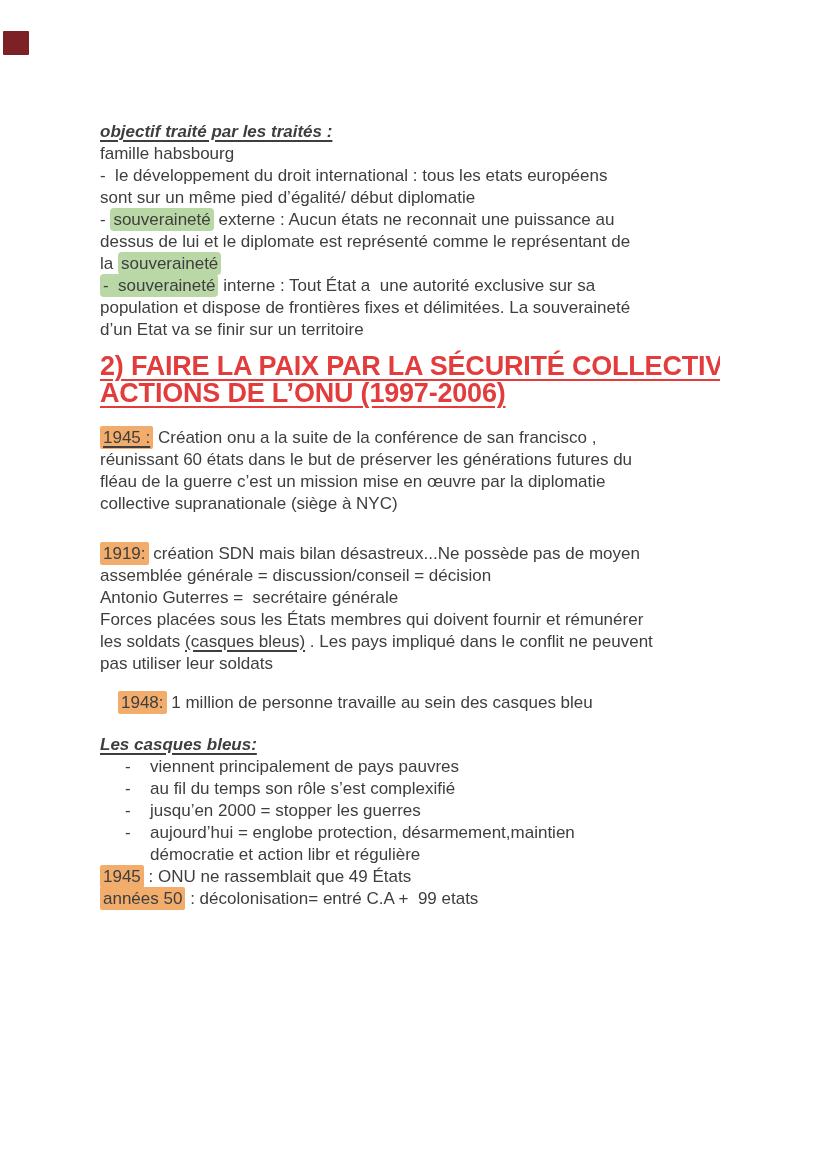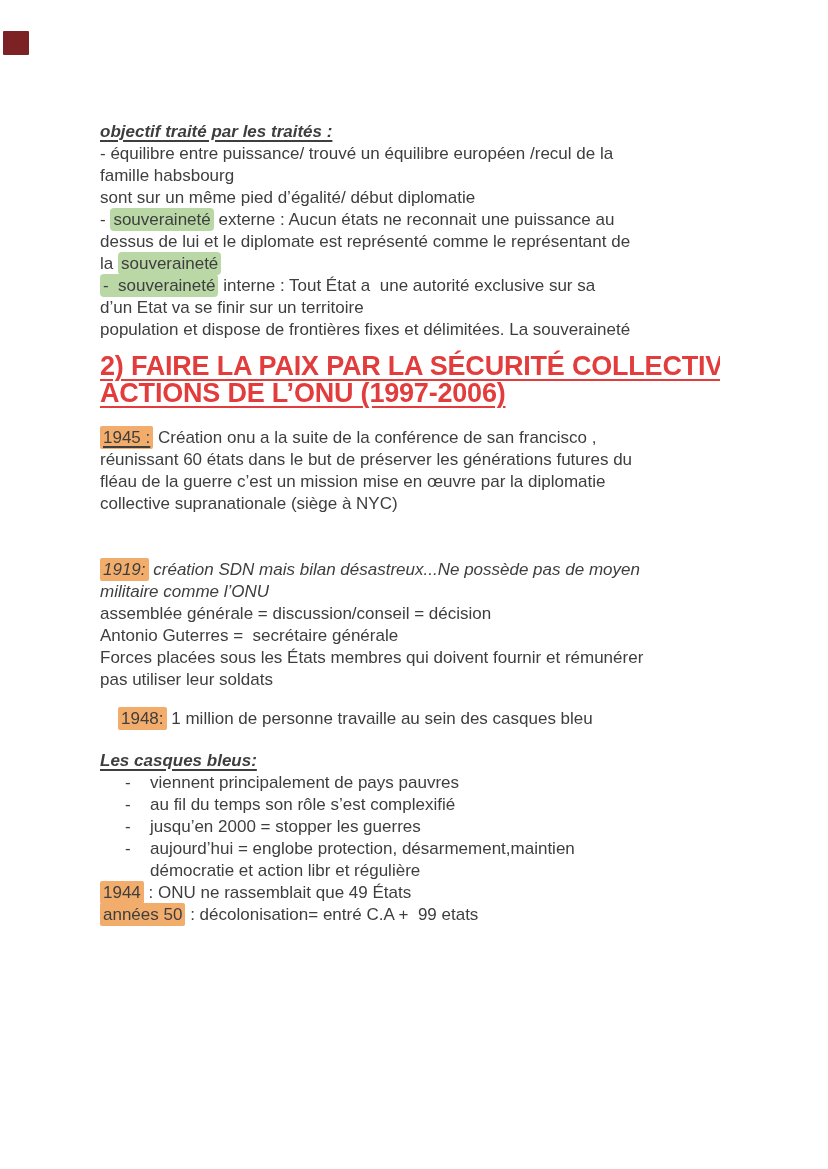--- a/index.html
+++ b/index.html
@@ -65,57 +65,57 @@
   .dash{display:inline-block;width:25px;}
 </style>
 </head>
 <body>
 
 <div class="page">
   <div class="corner-tab"></div>
   <div class="doc">
       <div class="block para">
         <div class="line"><span class="title">objectif traité par les traités :</span></div>
-        <div class="line"><span>- équilibre entre puissance/ trouvé un équilibre européen /recul de la</span></div>
         <div class="line"><span>famille habsbourg</span></div>
+        <div class="line"><span>-  le développement du droit international : tous les etats européens</span></div>
         <div class="line"><span>sont sur un même pied d’égalité/ début diplomatie</span></div>
         <div class="line"><span>- </span><span class="hg">souveraineté</span><span> externe : Aucun états ne reconnait une puissance au</span></div>
         <div class="line"><span>dessus de lui et le diplomate est représenté comme le représentant de</span></div>
         <div class="line"><span>la </span><span class="hg">souveraineté</span></div>
         <div class="line"><span class="hg">-  souveraineté</span><span> interne : Tout État a  une autorité exclusive sur sa</span></div>
+        <div class="line"><span>population et dispose de frontières fixes et délimitées. La souveraineté</span></div>
         <div class="line"><span>d’un Etat va se finir sur un territoire</span></div>
-        <div class="line"><span>population et dispose de frontières fixes et délimitées. La souveraineté</span></div>
       </div>
       <div class="block heading" style="margin-top: 12px;">
         <div class="line"><span>2) FAIRE LA PAIX PAR LA SÉCURITÉ COLLECTIVE : LES</span></div>
         <div class="line"><span>ACTIONS DE L’ONU (1997-2006)</span></div>
       </div>
       <div class="block para" style="margin-top: 20px;">
         <div class="line"><span class="ho u">1945 :</span><span> Création onu a la suite de la conférence de san francisco ,</span></div>
         <div class="line"><span>réunissant 60 états dans le but de préserver les générations futures du</span></div>
         <div class="line"><span>fléau de la guerre c’est un mission mise en œuvre par la diplomatie</span></div>
         <div class="line"><span>collective supranationale (siège à NYC)</span></div>
       </div>
-      <div class="block para" style="margin-top: 44px; font-style: italic;">
+      <div class="block para" style="margin-top: 28px;">
         <div class="line"><span class="ho">1919:</span><span> création SDN mais bilan désastreux...Ne possède pas de moyen</span></div>
-        <div class="line"><span>militaire comme l’ONU</span></div>
       </div>
       <div class="block para" style="">
         <div class="line"><span>assemblée générale = discussion/conseil = décision</span></div>
         <div class="line"><span>Antonio Guterres =  secrétaire générale</span></div>
         <div class="line"><span>Forces placées sous les États membres qui doivent fournir et rémunérer</span></div>
+        <div class="line"><span>les soldats </span><span class="u">(casques bleus)</span><span> . Les pays impliqué dans le conflit ne peuvent</span></div>
         <div class="line"><span>pas utiliser leur soldats</span></div>
       </div>
       <div class="block para" style="margin-top: 17px; padding-left: 18px;">
         <div class="line"><span class="ho">1948:</span><span> 1 million de personne travaille au sein des casques bleu</span></div>
       </div>
       <div class="block para" style="margin-top: 20px;">
         <div class="line"><span class="title">Les casques bleus:</span></div>
         <div class="line li"><span class="dash">-</span><span>viennent principalement de pays pauvres</span></div>
         <div class="line li"><span class="dash">-</span><span>au fil du temps son rôle s’est complexifié</span></div>
         <div class="line li"><span class="dash">-</span><span>jusqu’en 2000 = stopper les guerres</span></div>
         <div class="line li"><span class="dash">-</span><span>aujourd’hui = englobe protection, désarmement,maintien</span></div>
         <div class="line licont"><span>démocratie et action libr et régulière</span></div>
-        <div class="line"><span class="ho">1944</span><span> : ONU ne rassemblait que 49 États</span></div>
+        <div class="line"><span class="ho">1945</span><span> : ONU ne rassemblait que 49 États</span></div>
         <div class="line"><span class="ho">années 50</span><span> : décolonisation= entré C.A +  99 etats</span></div>
       </div>
     </div>
 </div>
 
 </body></html>

